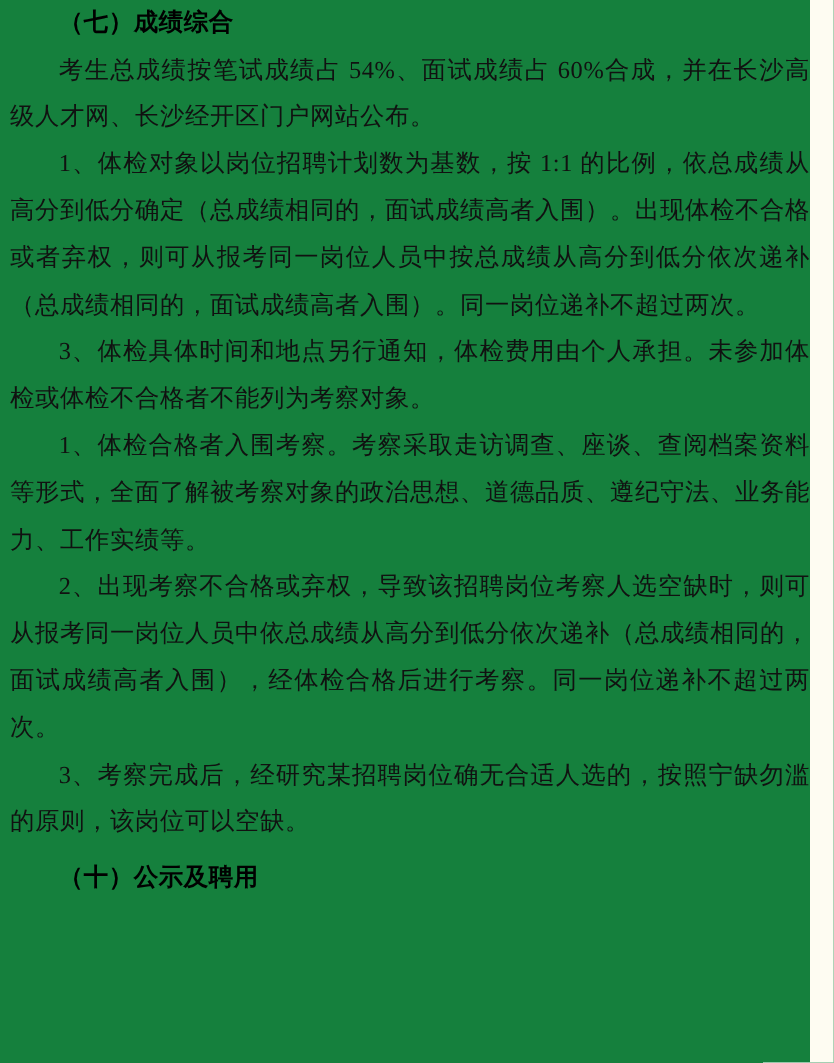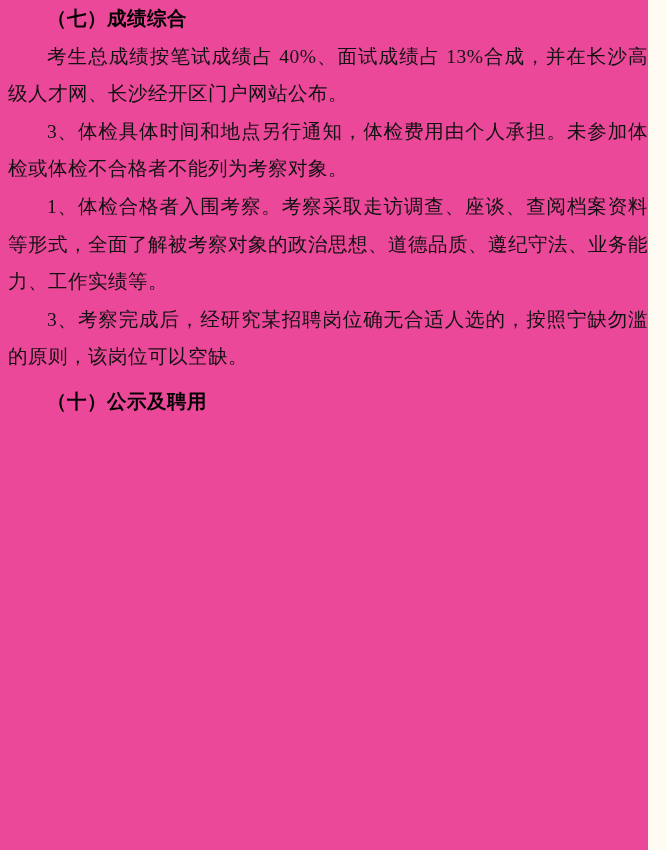--- a/index.html
+++ b/index.html
@@ -4,21 +4,21 @@
 <style>
   html, body {
     margin: 0;
     padding: 0;
     background: #ffffff;
   }
   .page {
     position: relative;
     width: 667px;
     height: 850px;
-    background: #ec4899;
+    background: #15803d;
     overflow: hidden;
   }
   .right-edge {
     position: absolute;
     top: 0;
     right: 0;
     width: 19px;
     height: 850px;
     background: #fefcf2;
   }
@@ -51,20 +51,22 @@
   .heading.last {
     margin-top: 7px;
   }
 </style>
 </head>
 <body>
 
 <div class="page">
   <div class="content">
     <div class="block heading">（七）成绩综合</div>
-    <div class="block para">考生总成绩按笔试成绩占 40%、面试成绩占 13%合成，并在长沙高级人才网、长沙经开区门户网站公布。</div>
+    <div class="block para">考生总成绩按笔试成绩占 54%、面试成绩占 60%合成，并在长沙高级人才网、长沙经开区门户网站公布。</div>
+    <div class="block para">1、体检对象以岗位招聘计划数为基数，按 1:1 的比例，依总成绩从高分到低分确定（总成绩相同的，面试成绩高者入围）。出现体检不合格或者弃权，则可从报考同一岗位人员中按总成绩从高分到低分依次递补（总成绩相同的，面试成绩高者入围）。同一岗位递补不超过两次。</div>
     <div class="block para">3、体检具体时间和地点另行通知，体检费用由个人承担。未参加体检或体检不合格者不能列为考察对象。</div>
     <div class="block para">1、体检合格者入围考察。考察采取走访调查、座谈、查阅档案资料等形式，全面了解被考察对象的政治思想、道德品质、遵纪守法、业务能力、工作实绩等。</div>
+    <div class="block para">2、出现考察不合格或弃权，导致该招聘岗位考察人选空缺时，则可从报考同一岗位人员中依总成绩从高分到低分依次递补（总成绩相同的，面试成绩高者入围），经体检合格后进行考察。同一岗位递补不超过两次。</div>
     <div class="block para">3、考察完成后，经研究某招聘岗位确无合适人选的，按照宁缺勿滥的原则，该岗位可以空缺。</div>
     <div class="block heading last">（十）公示及聘用</div>
   </div>
   <div class="right-edge"></div>
 </div>
 
 </body></html>

